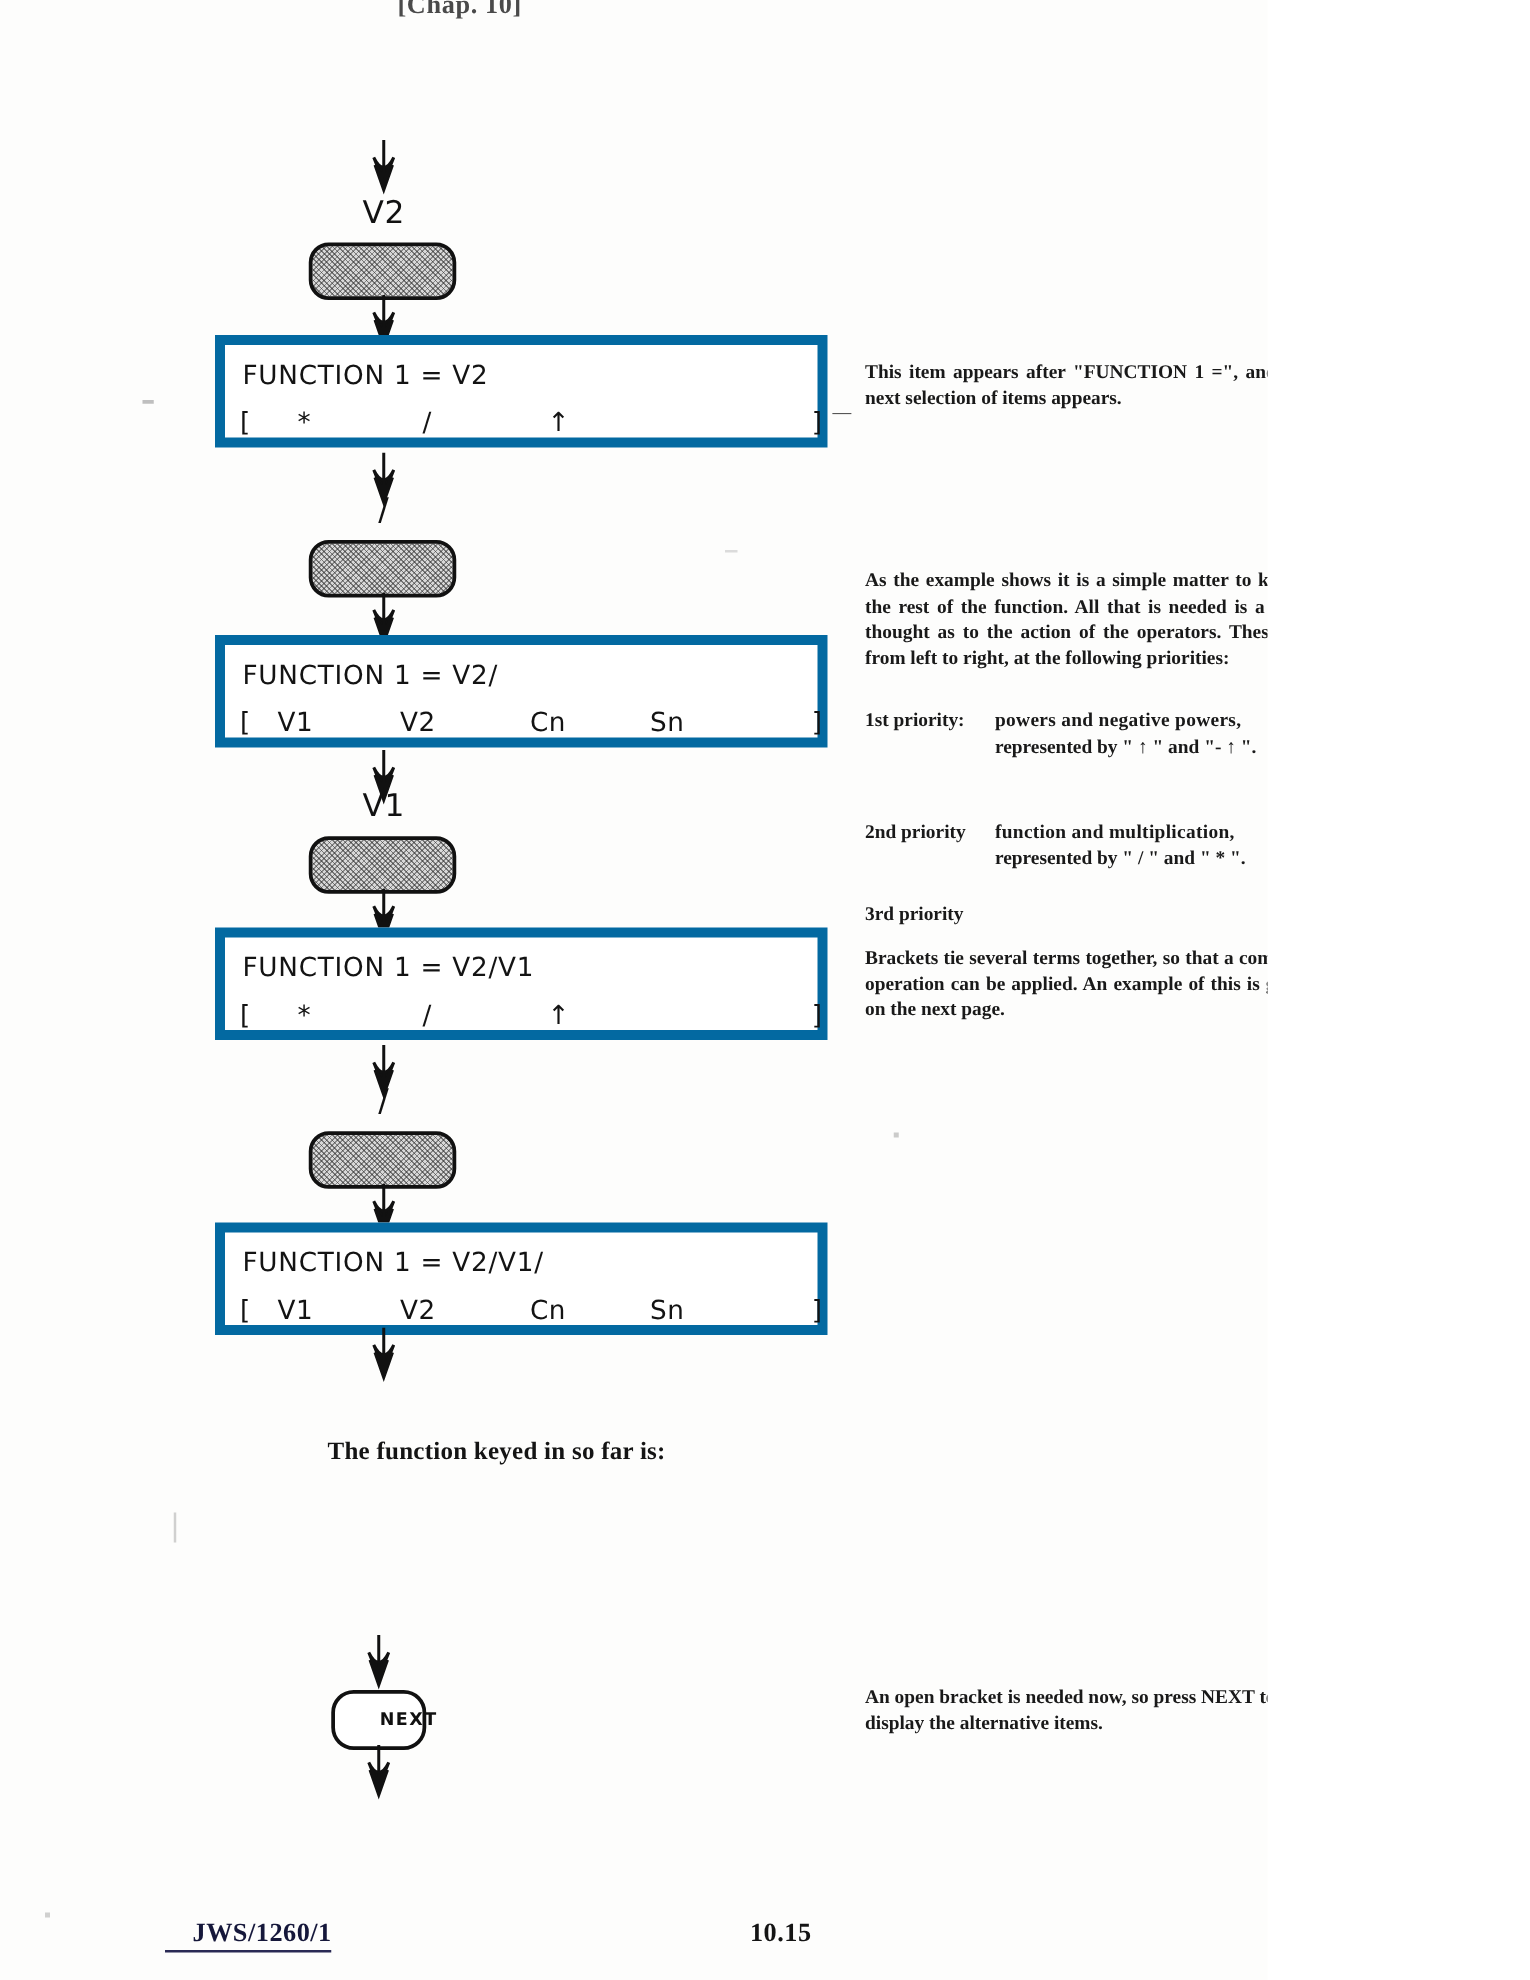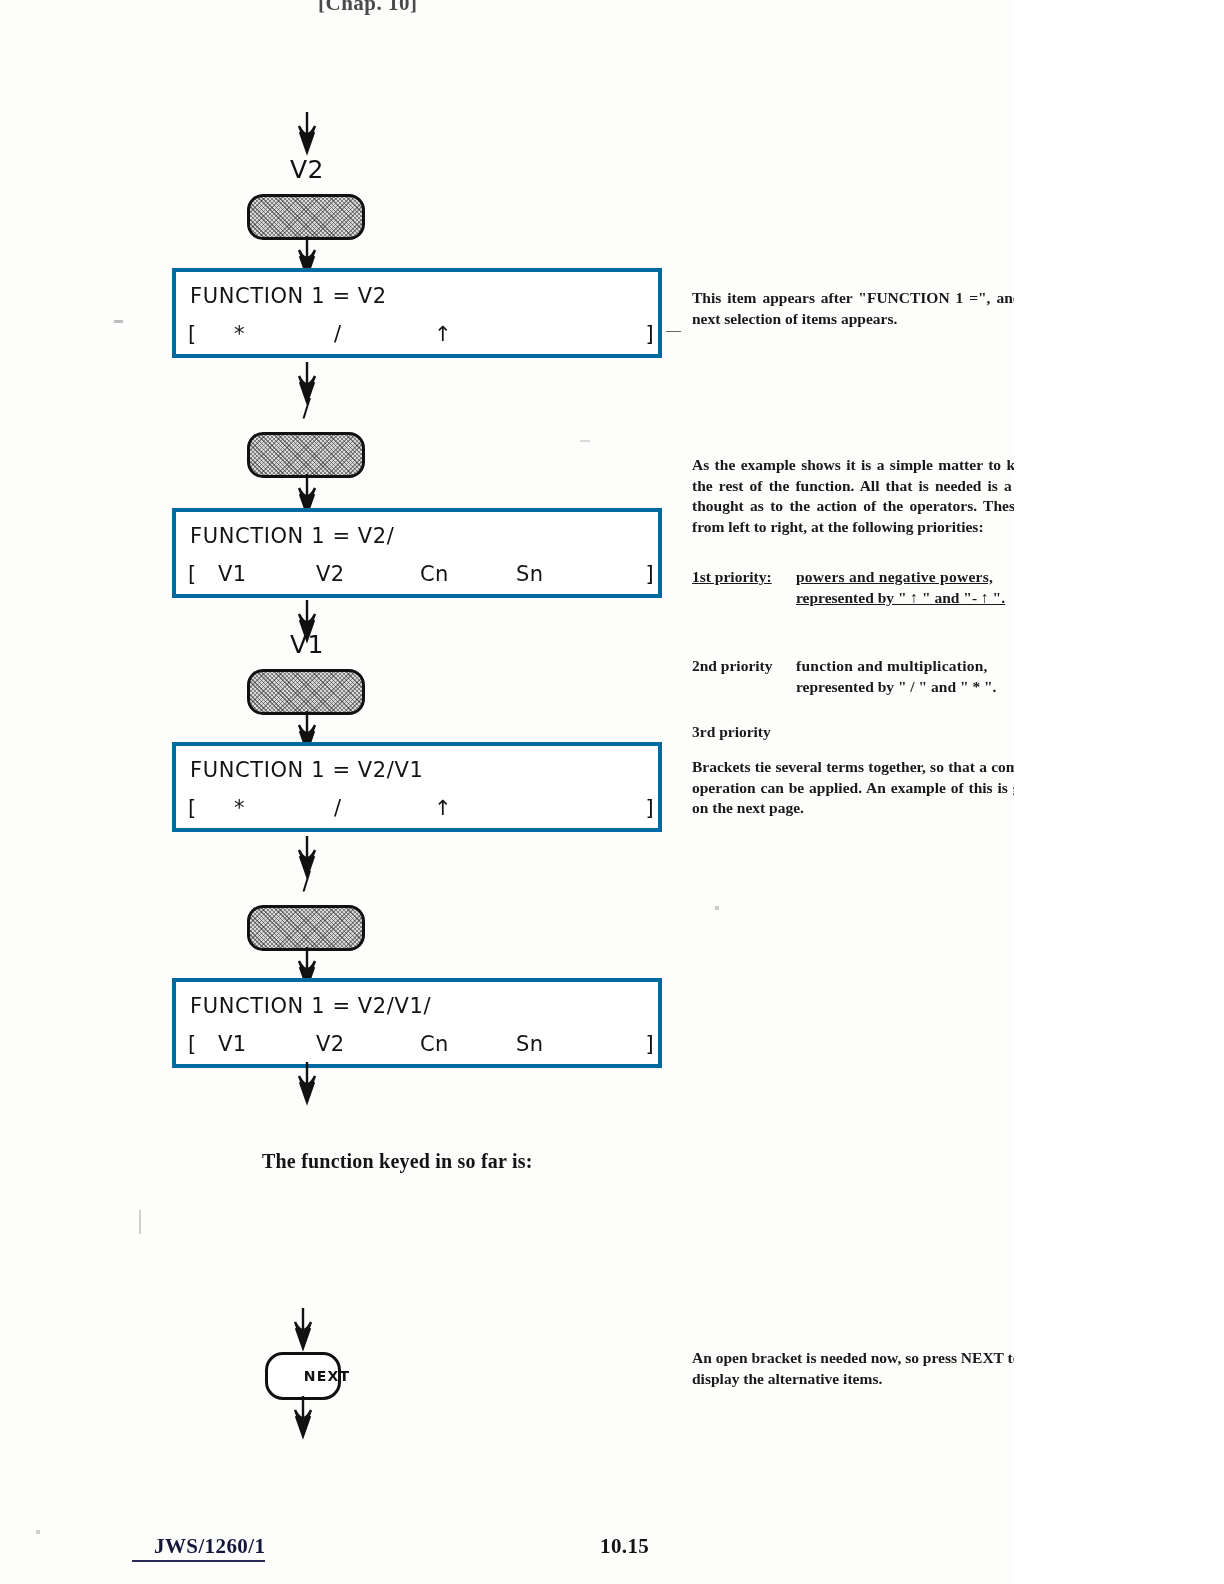--- a/index.html
+++ b/index.html
@@ -121,21 +121,21 @@
     letter-spacing: 1.2px;
     color: #111;
   }
 
   
   .display-box {
     position: absolute;
     left: 172px;
     width: 490px;
     height: 90px;
-    border: 4px solid #0369a1;
+    border: 8px solid #0369a1;
     box-sizing: border-box;
     background: #ffffff;
     font-family: "DejaVu Sans", sans-serif;
   }
   .display-line1 {
     position: absolute;
     left: 14px;
     top: 12px;
     font-size: 21px;
     letter-spacing: 0.6px;
@@ -388,21 +388,21 @@
   </div>
   <div class="arrow" style="left:288px; top:1396px;">
     <svg width="30" height="44" viewBox="0 0 30 44">
       <path d="M15 0 L15 30 M15 34 L7 14 Q11 22 15 22 Q19 22 23 14 Z M15 40 L8 20 Q12 28 15 28 Q18 28 22 20 Z" fill="#111" stroke="#111" stroke-width="2.4"></path>
     </svg>
   </div>
 
   <div class="note" style="top:288px;">This item appears after "FUNCTION 1  =", and the next selection of items appears.</div>
   <div class="note" style="top:455px;">As the example shows it is a simple matter to key in the rest of the function.  All that is needed is a little thought as to the action of the operators.  These act from left to right, at the following priorities:</div>
 
-  <div class="prio" style="top:567px;text-decoration:underline;">
+  <div class="prio" style="top:567px;">
     <div class="prio-label">1st priority:</div>
     <div class="prio-body">
       <div>powers and negative powers,</div>
       <div class="l2">represented by " ↑ " and "- ↑ ".</div>
     </div>
   </div>
 
   <div class="prio" style="top:656px;">
     <div class="prio-label">2nd priority</div>
     <div class="prio-body">

